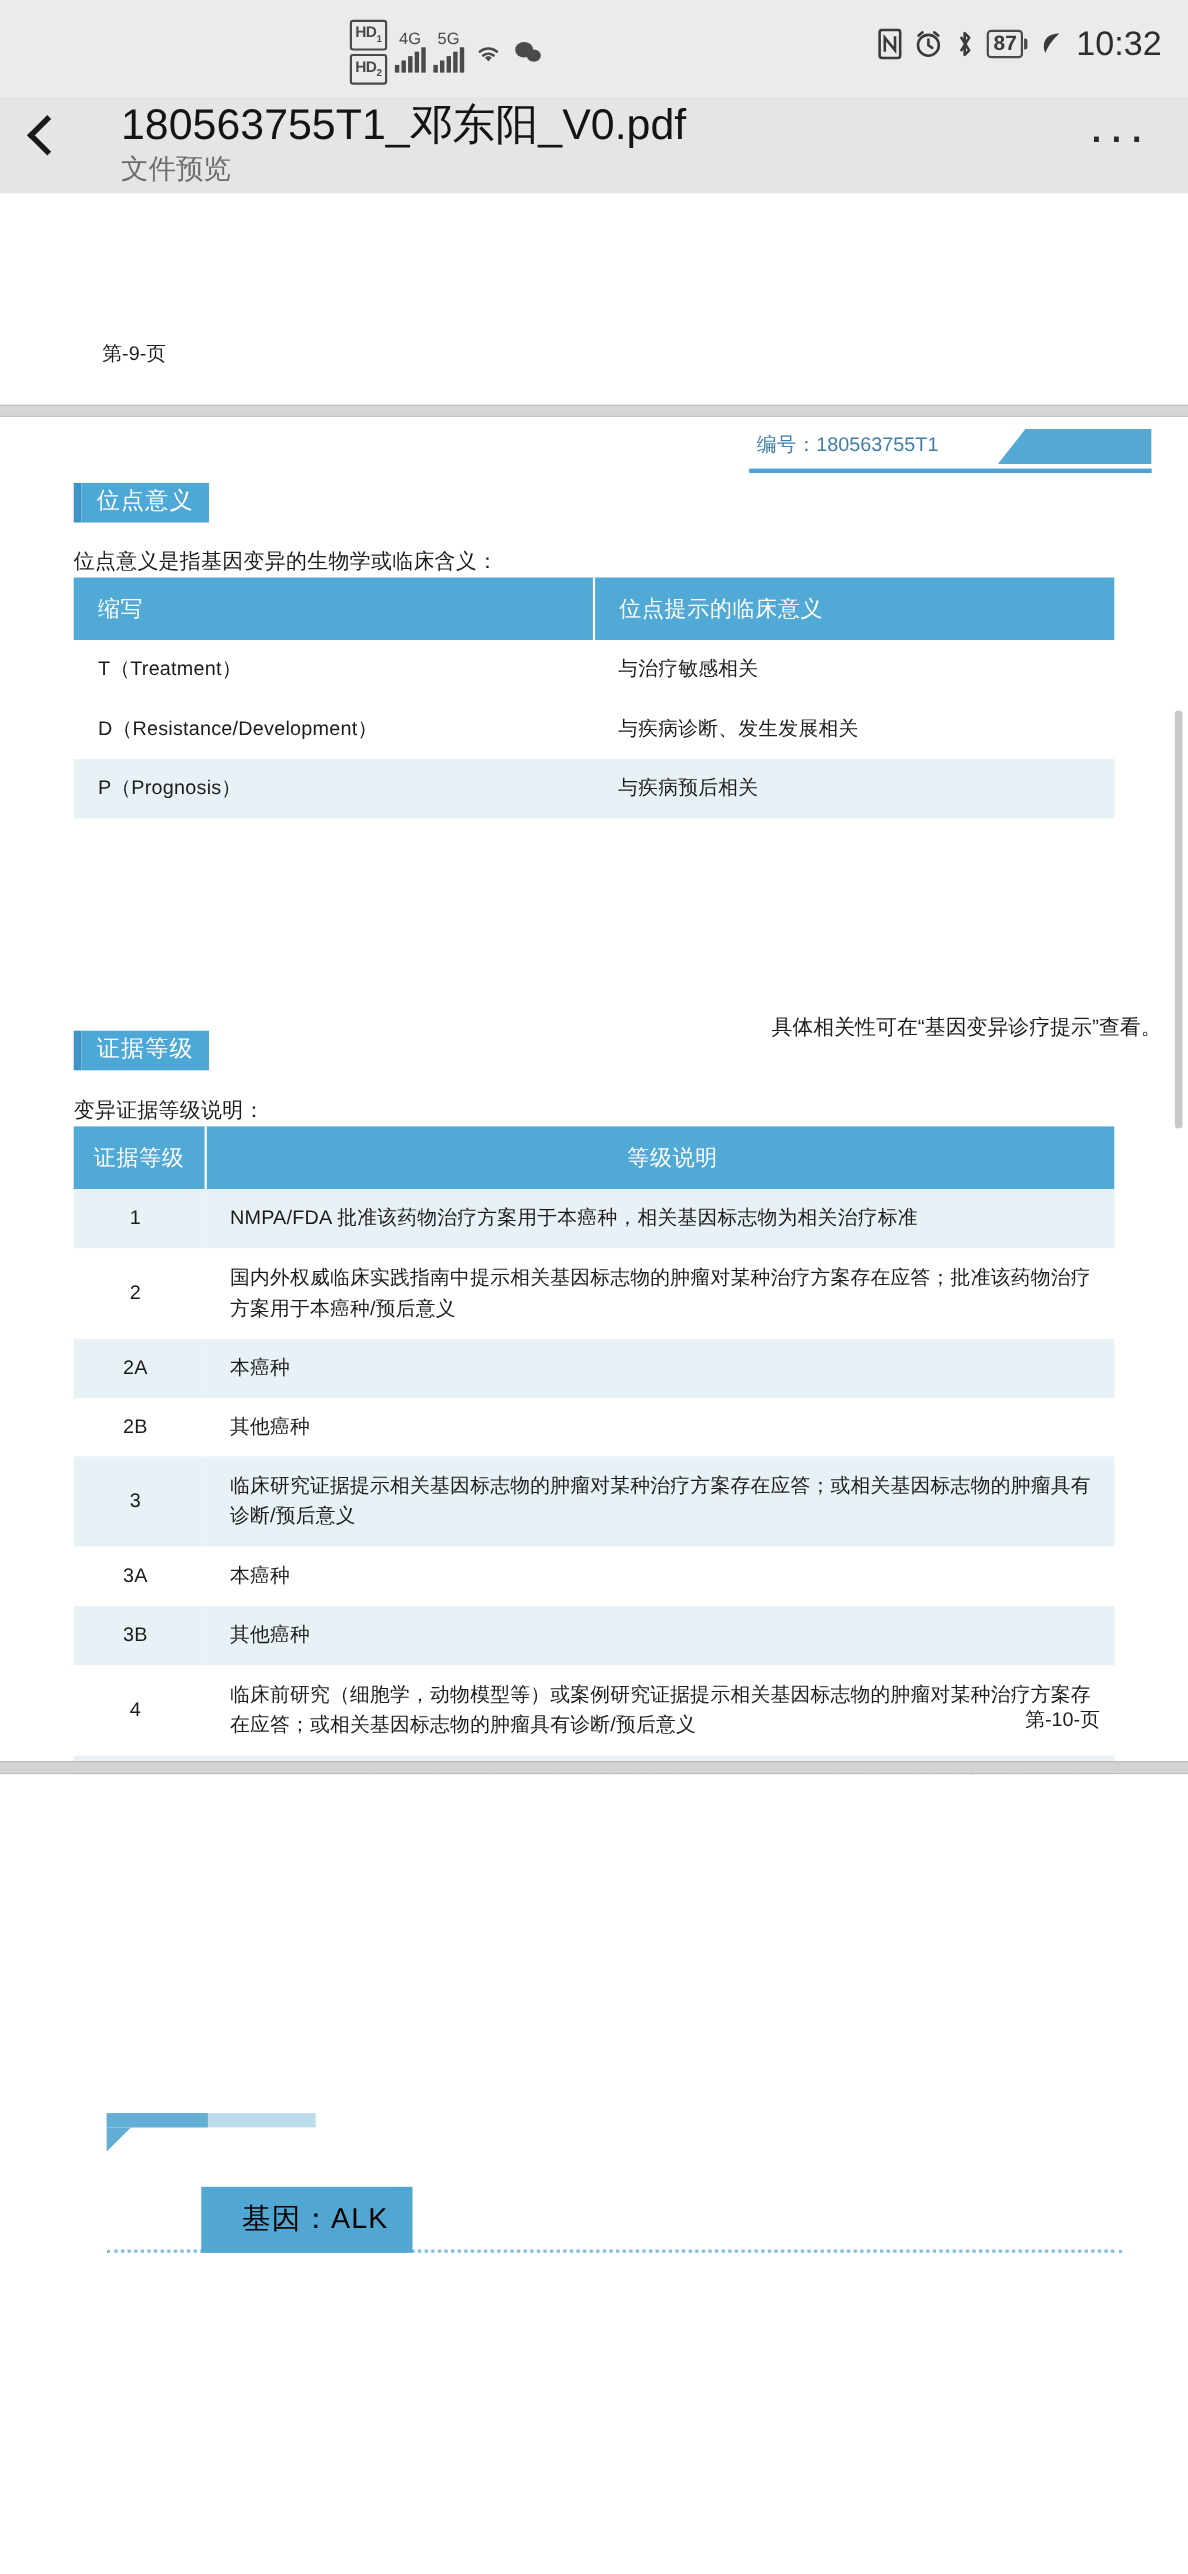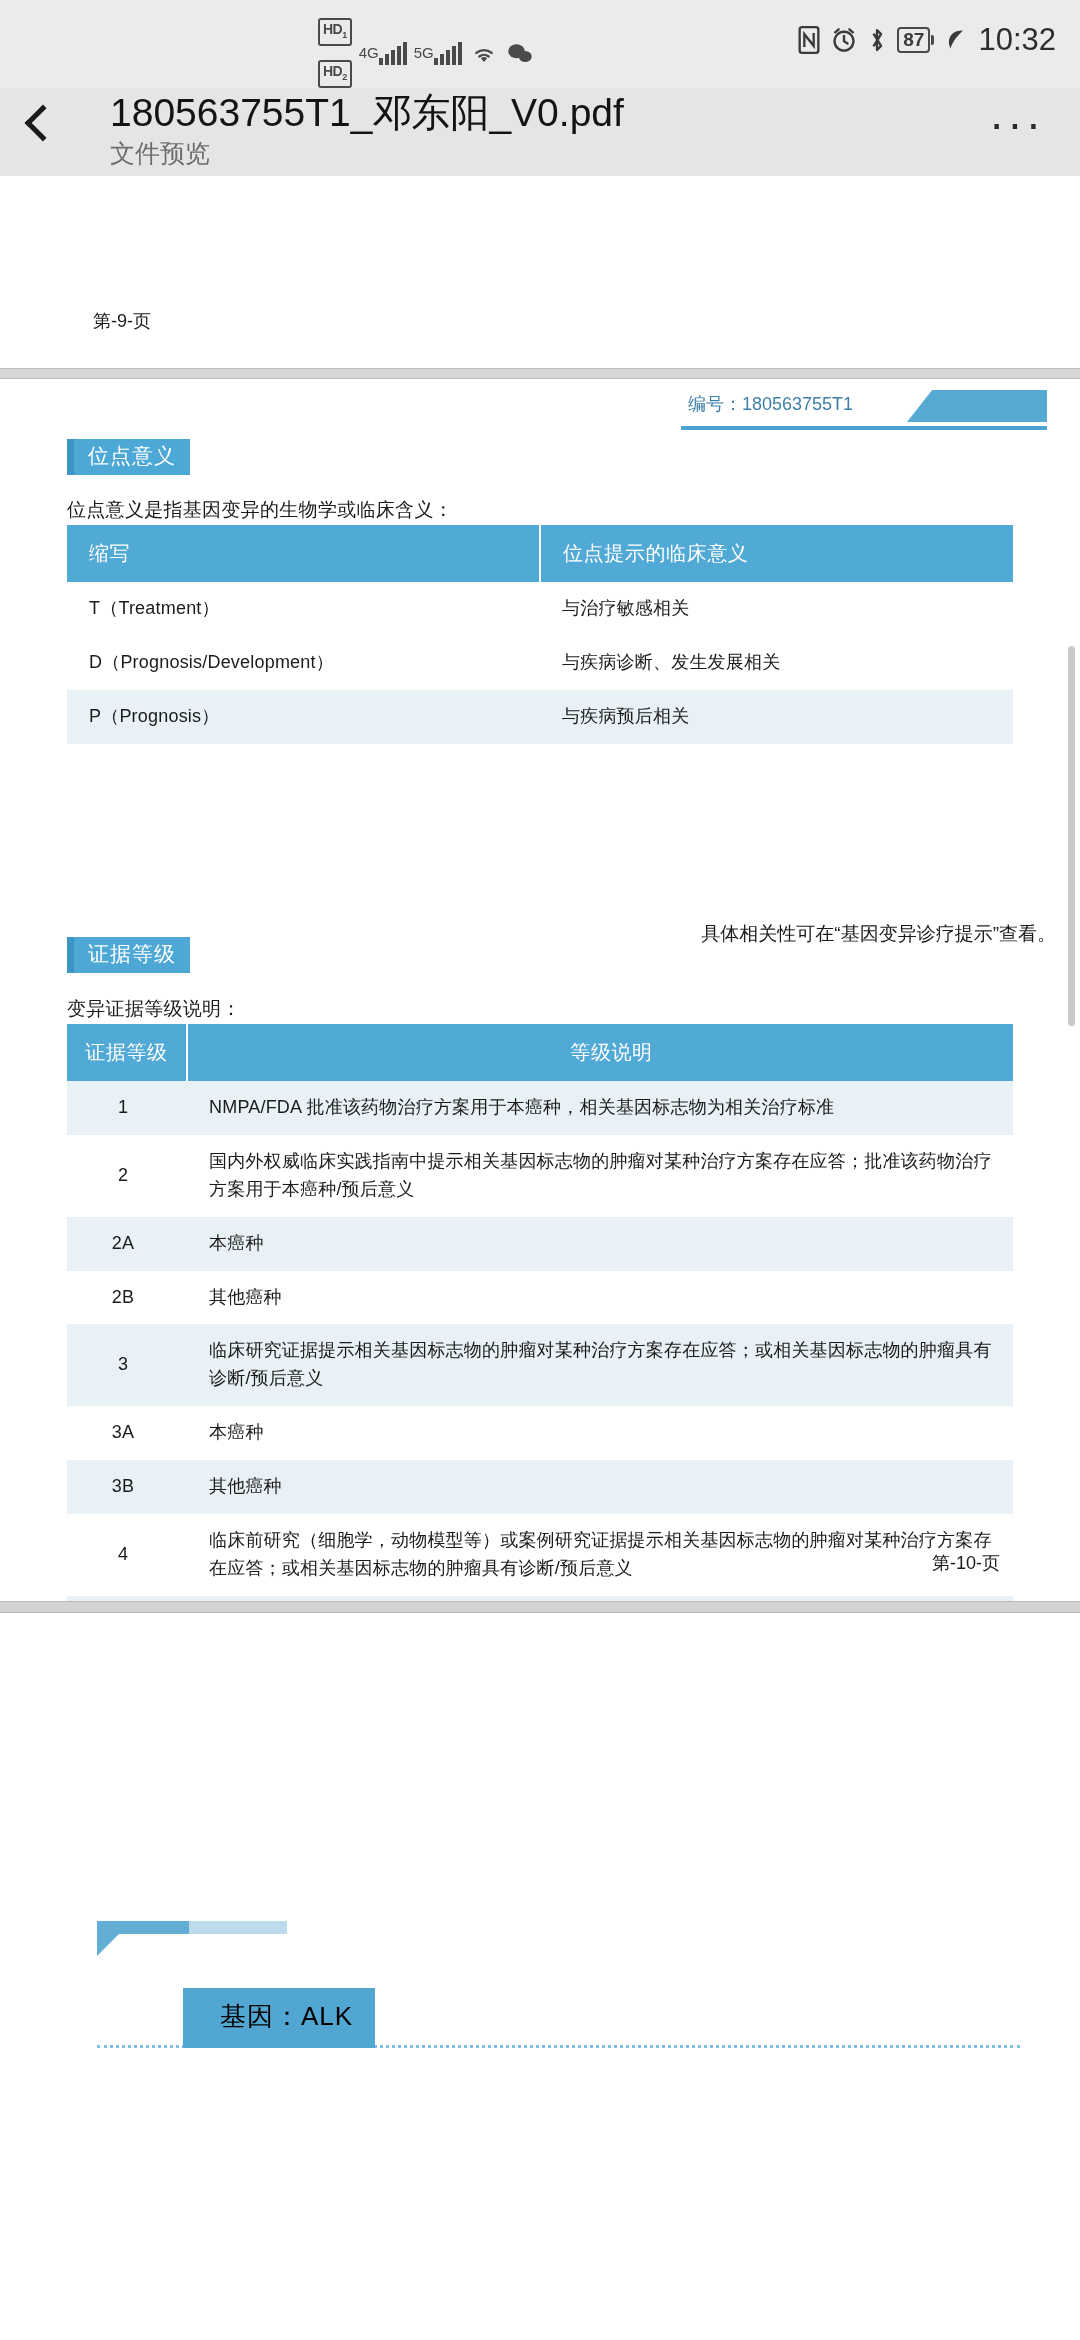--- a/index.html
+++ b/index.html
@@ -21,33 +21,33 @@
     position: relative;
   }
   .sb-center {
     display: flex;
     align-items: center;
     gap: 7px;
     position: absolute;
     left: 318px;
     top: 18px;
   }
-  .hd-stack { display: flex; flex-direction: column; gap: 14px; }
+  .hd-stack { display: flex; flex-direction: column; gap: 3px; }
   .hd-box {
     border: 2px solid #4a4a4a;
     border-radius: 3px;
     font-size: 14px;
     line-height: 14px;
     padding: 2px 3px;
     font-weight: bold;
     color: #4a4a4a;
     letter-spacing: -0.5px;
   }
   .hd-box sub { font-size: 9px; }
-  .net-grp { display: flex; flex-direction: row; align-items: center; }
+  .net-grp { display: flex; flex-direction: column; align-items: center; }
   .net-label { font-size: 15px; color: #4a4a4a; line-height: 13px; }
   .bars { display: flex; align-items: flex-end; gap: 2px; height: 24px; }
   .bars i { width: 4px; background: #4a4a4a; display: block; }
   .bars i:nth-child(1) { height: 7px; }
   .bars i:nth-child(2) { height: 11px; }
   .bars i:nth-child(3) { height: 15px; }
   .bars i:nth-child(4) { height: 19px; }
   .bars i:nth-child(5) { height: 23px; }
   .sb-icon { color: #4a4a4a; display: flex; align-items: center; }
   .sb-right {
@@ -455,21 +455,21 @@
           <th class="c1">缩写</th>
           <th class="sep">位点提示的临床意义</th>
         </tr>
       </thead>
       <tbody>
         <tr class="plain">
           <td class="c1">T（Treatment）</td>
           <td>与治疗敏感相关</td>
         </tr>
         <tr class="plain">
-          <td class="c1">D（Prognosis/Development）</td>
+          <td class="c1">D（Resistance/Development）</td>
           <td>与疾病诊断、发生发展相关</td>
         </tr>
         <tr class="alt">
           <td class="c1">P（Prognosis）</td>
           <td>与疾病预后相关</td>
         </tr>
       </tbody>
     </table>
 
     <span class="note-right" style="top:542px;">具体相关性可在“基因变异诊疗提示”查看。</span>

